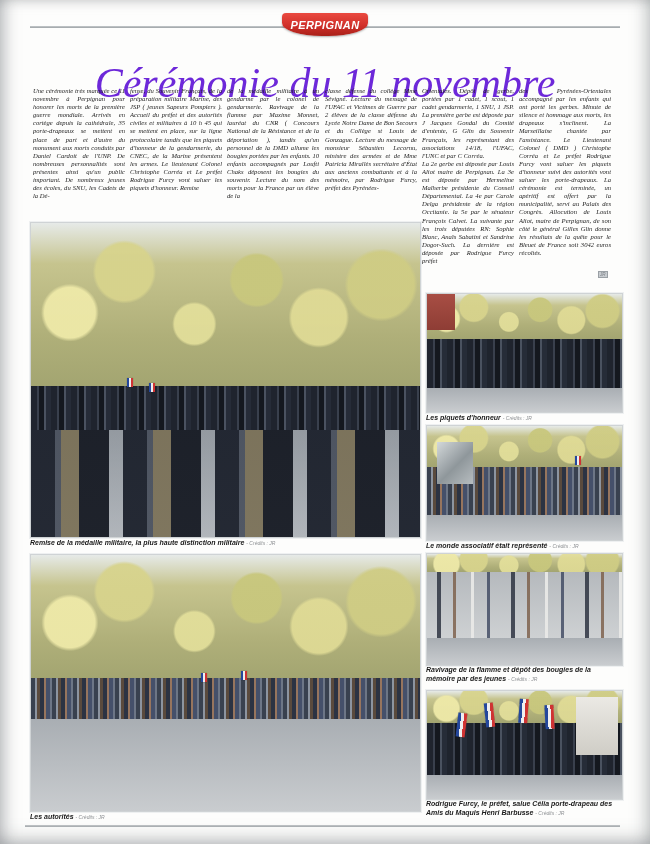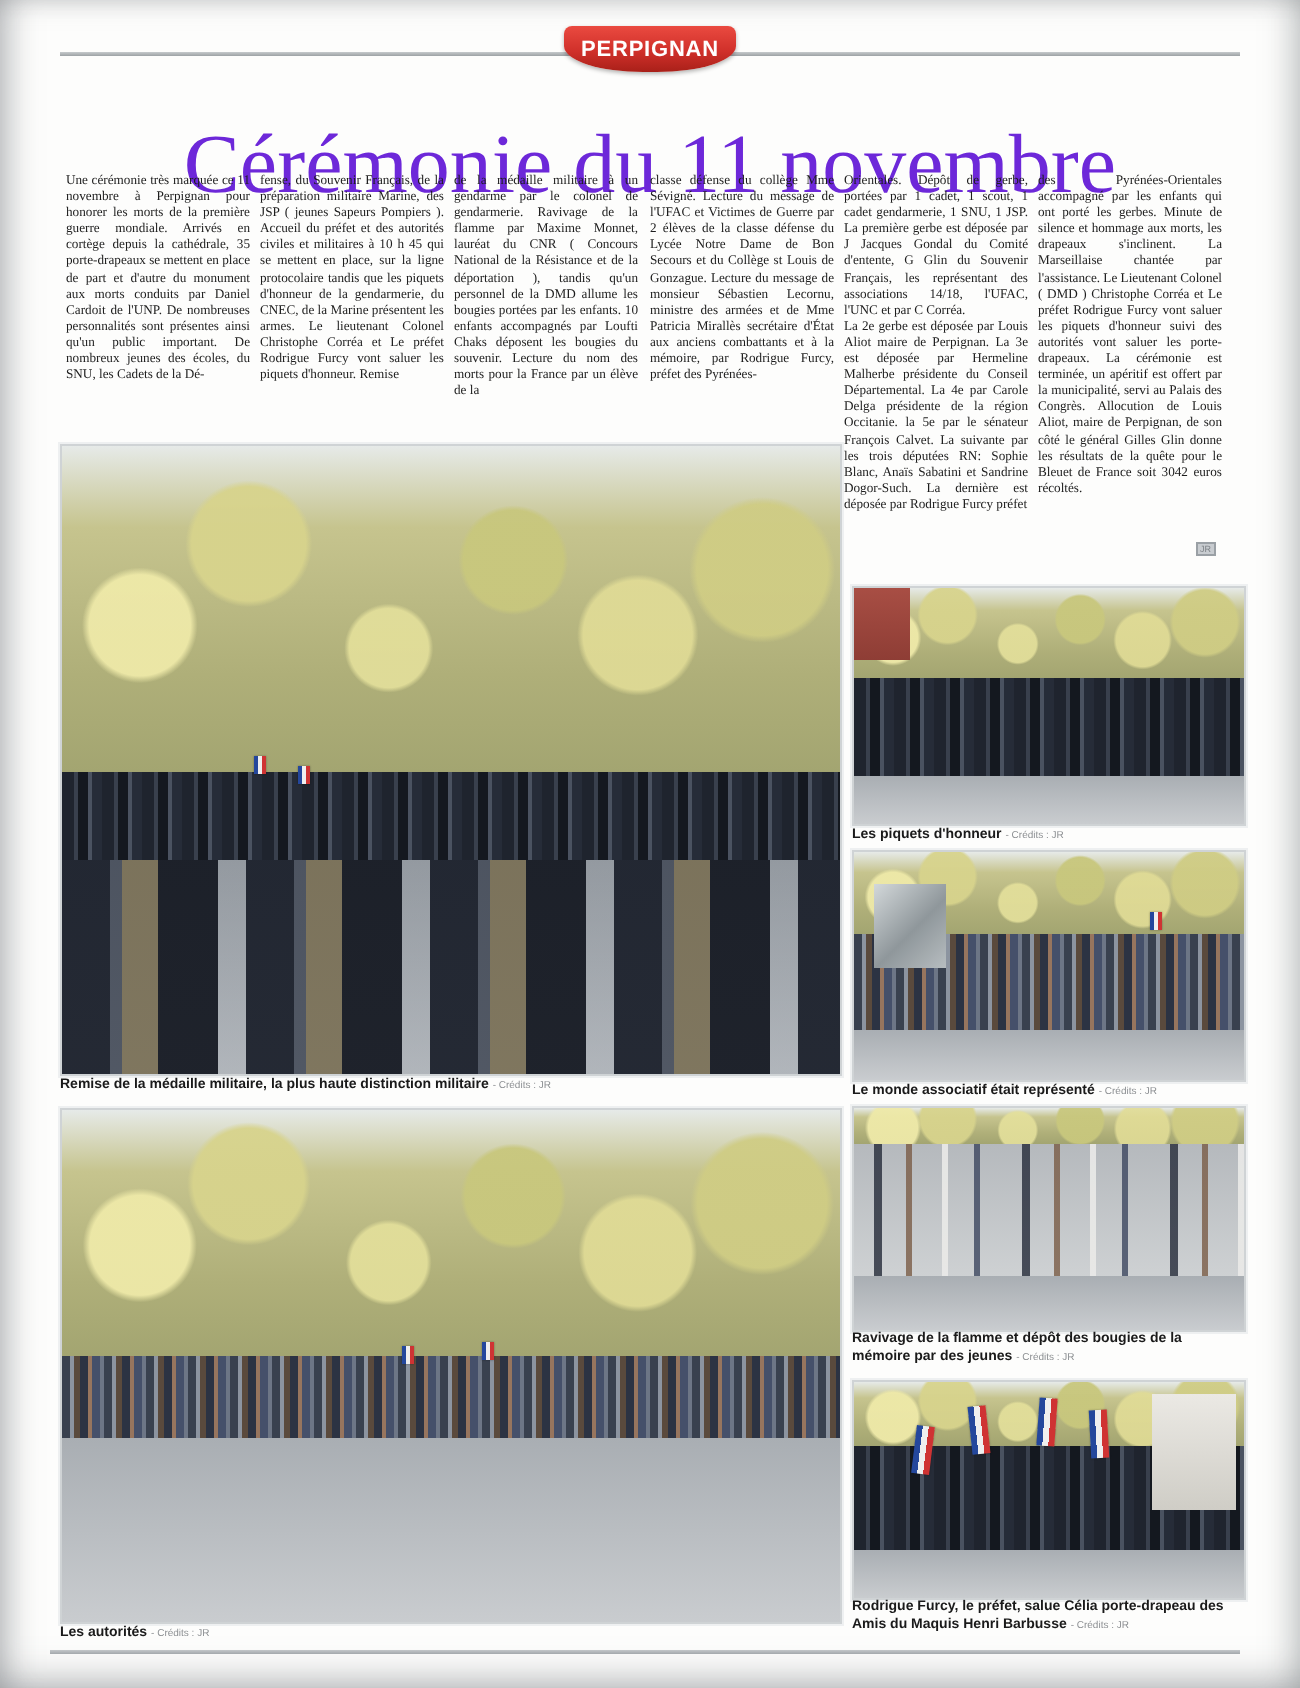--- a/index.html
+++ b/index.html
@@ -8,20 +8,21 @@
     font-family:"Liberation Sans", sans-serif;
     width:650px; height:844px;
   }
   .page {
     position:relative; width:650px; height:844px; background:#fdfdfc; overflow:hidden;
     box-shadow:
       inset 14px 0 16px -10px rgba(125,130,134,.55),
       inset -14px 0 16px -10px rgba(125,130,134,.45),
       inset 0 -16px 18px -12px rgba(125,130,134,.5),
       inset 0 12px 12px -10px rgba(150,152,155,.35);
+    font-style: italic;
   }
 
   
   .rule-top { position:absolute; left:30px; width:590px; top:26px; height:2px;
     background:linear-gradient(180deg,#c6cacc,#9da2a5); }
   .badge {
     position:absolute; left:50%; transform:translateX(-50%); top:13px;
     width:86px; height:23px;
     background:linear-gradient(180deg,#ea4a40 0%, #d0302a 55%, #a92019 100%);
     border-radius:4px 4px 46% 46% / 4px 4px 13px 13px;

